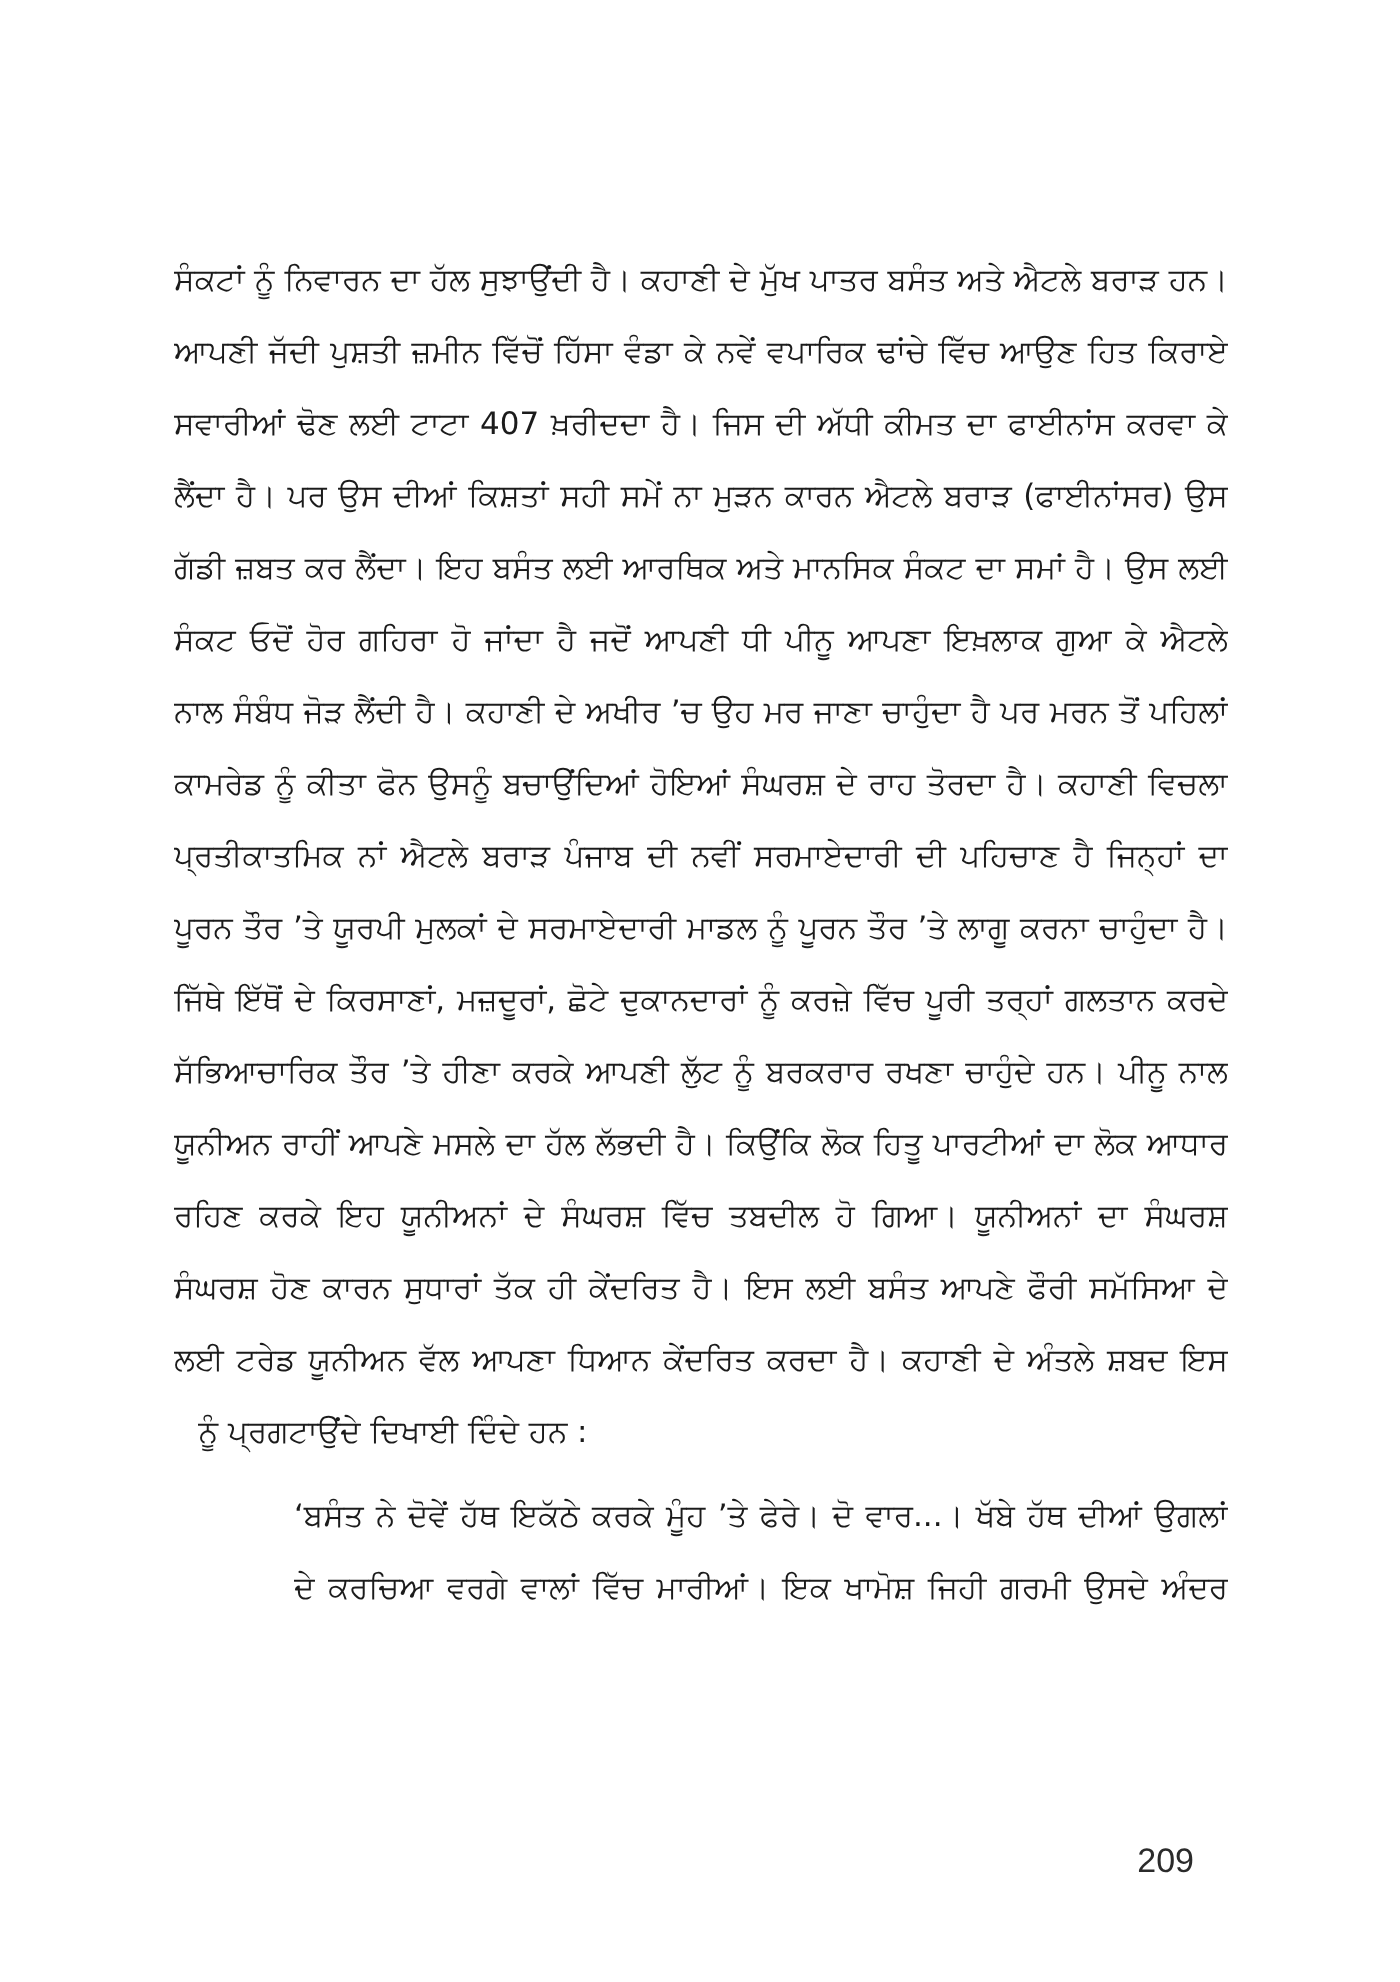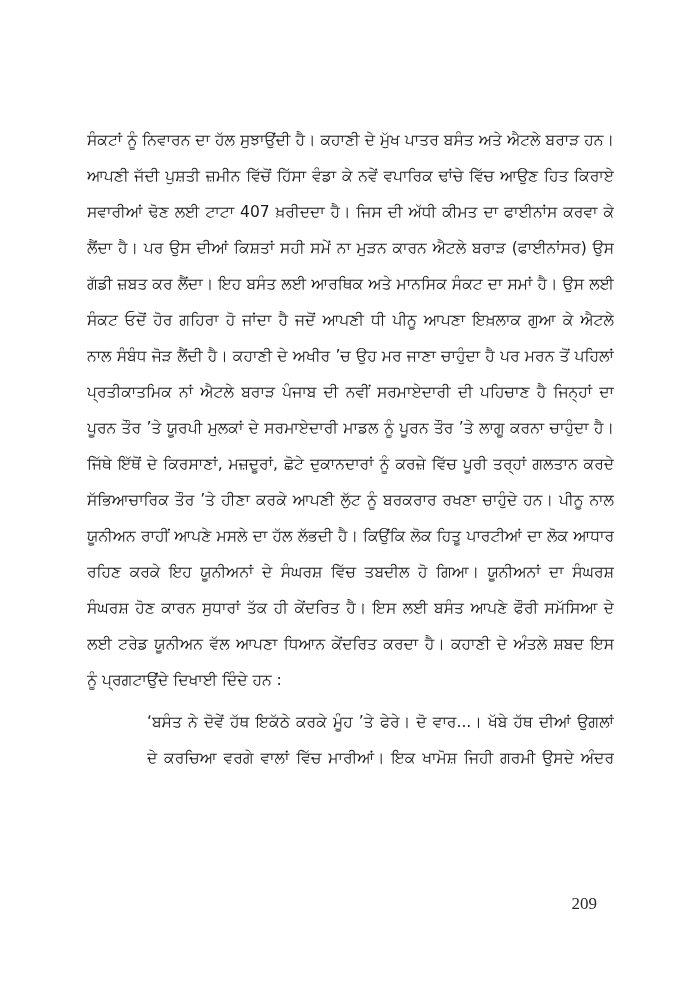--- a/index.html
+++ b/index.html
@@ -30,51 +30,53 @@
     text-align: justify;
     text-align-last: justify;
     -moz-text-align-last: justify;
     white-space: normal;
     overflow: hidden;
     color: #1b1b1b;
   }
   .line.last {
     text-align: right;
     text-align-last: left;
+    margin-left: 12px;
     -moz-text-align-last: left;
   }
   .quote {
     margin-top: 6px;
     margin-left: 60px;
   }
   .pageno {
     position: absolute;
     left: 0;
-    top: 772px;
+    top: 799px;
     width: 510px;
     text-align: right;
-    font-family: Liberation Serif, serif;
+    font-family: Liberation Sans, sans-serif;
     font-size: 17px;
     color: #2b2b2b;
   }
 </style>
 </head>
 <body>
 
 <div class="page">
   <div class="text-block">
 
     <div class="para">
       <div class="line">ਸੰਕਟਾਂ ਨੂੰ ਨਿਵਾਰਨ ਦਾ ਹੱਲ ਸੁਝਾਉਂਦੀ ਹੈ। ਕਹਾਣੀ ਦੇ ਮੁੱਖ ਪਾਤਰ ਬਸੰਤ ਅਤੇ ਐਟਲੇ ਬਰਾੜ ਹਨ। ਬਸੰਤ</div>
       <div class="line">ਆਪਣੀ ਜੱਦੀ ਪੁਸ਼ਤੀ ਜ਼ਮੀਨ ਵਿੱਚੋਂ ਹਿੱਸਾ ਵੰਡਾ ਕੇ ਨਵੇਂ ਵਪਾਰਿਕ ਢਾਂਚੇ ਵਿੱਚ ਆਉਣ ਹਿਤ ਕਿਰਾਏ ’ਤੇ</div>
       <div class="line">ਸਵਾਰੀਆਂ ਢੋਣ ਲਈ ਟਾਟਾ 407 ਖ਼ਰੀਦਦਾ ਹੈ। ਜਿਸ ਦੀ ਅੱਧੀ ਕੀਮਤ ਦਾ ਫਾਈਨਾਂਸ ਕਰਵਾ ਕੇ ਕਰਜ਼</div>
       <div class="line">ਲੈਂਦਾ ਹੈ। ਪਰ ਉਸ ਦੀਆਂ ਕਿਸ਼ਤਾਂ ਸਹੀ ਸਮੇਂ ਨਾ ਮੁੜਨ ਕਾਰਨ ਐਟਲੇ ਬਰਾੜ (ਫਾਈਨਾਂਸਰ) ਉਸ ਦੀ</div>
       <div class="line">ਗੱਡੀ ਜ਼ਬਤ ਕਰ ਲੈਂਦਾ। ਇਹ ਬਸੰਤ ਲਈ ਆਰਥਿਕ ਅਤੇ ਮਾਨਸਿਕ ਸੰਕਟ ਦਾ ਸਮਾਂ ਹੈ। ਉਸ ਲਈ ਇਹ</div>
       <div class="line">ਸੰਕਟ ਓਦੋਂ ਹੋਰ ਗਹਿਰਾ ਹੋ ਜਾਂਦਾ ਹੈ ਜਦੋਂ ਆਪਣੀ ਧੀ ਪੀਨੂ ਆਪਣਾ ਇਖ਼ਲਾਕ ਗੁਆ ਕੇ ਐਟਲੇ ਬਰਾੜ</div>
       <div class="line">ਨਾਲ ਸੰਬੰਧ ਜੋੜ ਲੈਂਦੀ ਹੈ। ਕਹਾਣੀ ਦੇ ਅਖੀਰ ’ਚ ਉਹ ਮਰ ਜਾਣਾ ਚਾਹੁੰਦਾ ਹੈ ਪਰ ਮਰਨ ਤੋਂ ਪਹਿਲਾਂ ਜੀਤੇ</div>
+      <div class="line">ਕਾਮਰੇਡ ਨੂੰ ਕੀਤਾ ਫੋਨ ਉਸਨੂੰ ਬਚਾਉਂਦਿਆਂ ਹੋਇਆਂ ਸੰਘਰਸ਼ ਦੇ ਰਾਹ ਤੋਰਦਾ ਹੈ। ਕਹਾਣੀ ਵਿਚਲਾ</div>
       <div class="line">ਪ੍ਰਤੀਕਾਤਮਿਕ ਨਾਂ ਐਟਲੇ ਬਰਾੜ ਪੰਜਾਬ ਦੀ ਨਵੀਂ ਸਰਮਾਏਦਾਰੀ ਦੀ ਪਹਿਚਾਣ ਹੈ ਜਿਨ੍ਹਾਂ ਦਾ ਇਕ ਹਿੱਸਾ</div>
       <div class="line">ਪੂਰਨ ਤੌਰ ’ਤੇ ਯੂਰਪੀ ਮੁਲਕਾਂ ਦੇ ਸਰਮਾਏਦਾਰੀ ਮਾਡਲ ਨੂੰ ਪੂਰਨ ਤੌਰ ’ਤੇ ਲਾਗੂ ਕਰਨਾ ਚਾਹੁੰਦਾ ਹੈ। ਉਹ</div>
       <div class="line">ਜਿੱਥੇ ਇੱਥੋਂ ਦੇ ਕਿਰਸਾਣਾਂ, ਮਜ਼ਦੂਰਾਂ, ਛੋਟੇ ਦੁਕਾਨਦਾਰਾਂ ਨੂੰ ਕਰਜ਼ੇ ਵਿੱਚ ਪੂਰੀ ਤਰ੍ਹਾਂ ਗਲਤਾਨ ਕਰਦੇ ਹਨ</div>
       <div class="line">ਸੱਭਿਆਚਾਰਿਕ ਤੌਰ ’ਤੇ ਹੀਣਾ ਕਰਕੇ ਆਪਣੀ ਲੁੱਟ ਨੂੰ ਬਰਕਰਾਰ ਰਖਣਾ ਚਾਹੁੰਦੇ ਹਨ। ਪੀਨੂ ਨਾਲ ਐਟਲੇ</div>
       <div class="line">ਯੂਨੀਅਨ ਰਾਹੀਂ ਆਪਣੇ ਮਸਲੇ ਦਾ ਹੱਲ ਲੱਭਦੀ ਹੈ। ਕਿਉਂਕਿ ਲੋਕ ਹਿਤੂ ਪਾਰਟੀਆਂ ਦਾ ਲੋਕ ਆਧਾਰ ਨਾ</div>
       <div class="line">ਰਹਿਣ ਕਰਕੇ ਇਹ ਯੂਨੀਅਨਾਂ ਦੇ ਸੰਘਰਸ਼ ਵਿੱਚ ਤਬਦੀਲ ਹੋ ਗਿਆ। ਯੂਨੀਅਨਾਂ ਦਾ ਸੰਘਰਸ਼ ਮੁੱਦਿਆਂ ਦਾ</div>
       <div class="line">ਸੰਘਰਸ਼ ਹੋਣ ਕਾਰਨ ਸੁਧਾਰਾਂ ਤੱਕ ਹੀ ਕੇਂਦਰਿਤ ਹੈ। ਇਸ ਲਈ ਬਸੰਤ ਆਪਣੇ ਫੌਰੀ ਸਮੱਸਿਆ ਦੇ ਹੱਲ</div>
       <div class="line">ਲਈ ਟਰੇਡ ਯੂਨੀਅਨ ਵੱਲ ਆਪਣਾ ਧਿਆਨ ਕੇਂਦਰਿਤ ਕਰਦਾ ਹੈ। ਕਹਾਣੀ ਦੇ ਅੰਤਲੇ ਸ਼ਬਦ ਇਸ ਗੱਲ</div>
       <div class="line last">ਨੂੰ ਪ੍ਰਗਟਾਉਂਦੇ ਦਿਖਾਈ ਦਿੰਦੇ ਹਨ :</div>
     </div>

